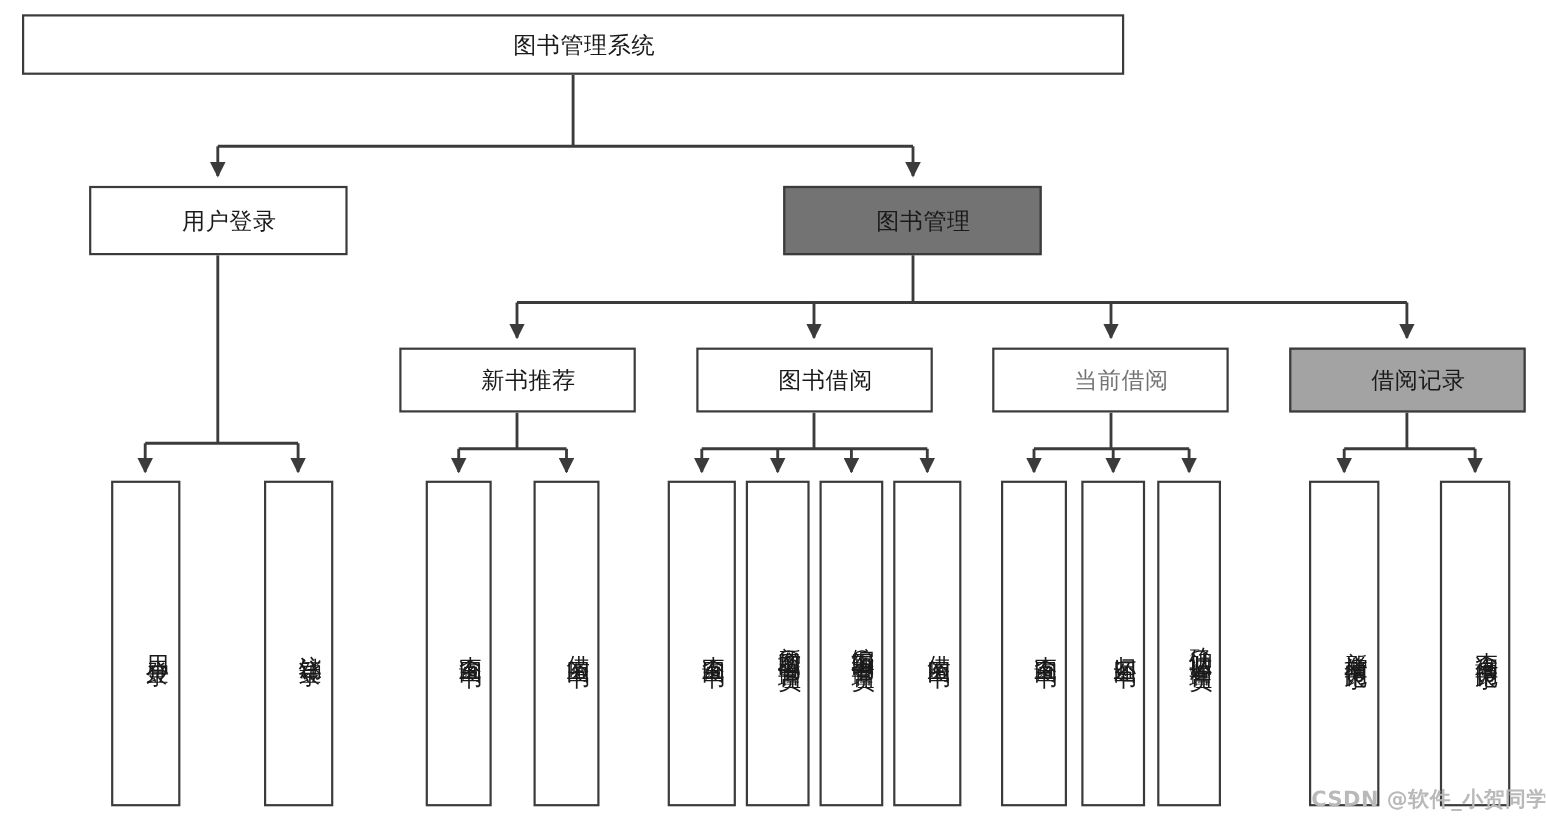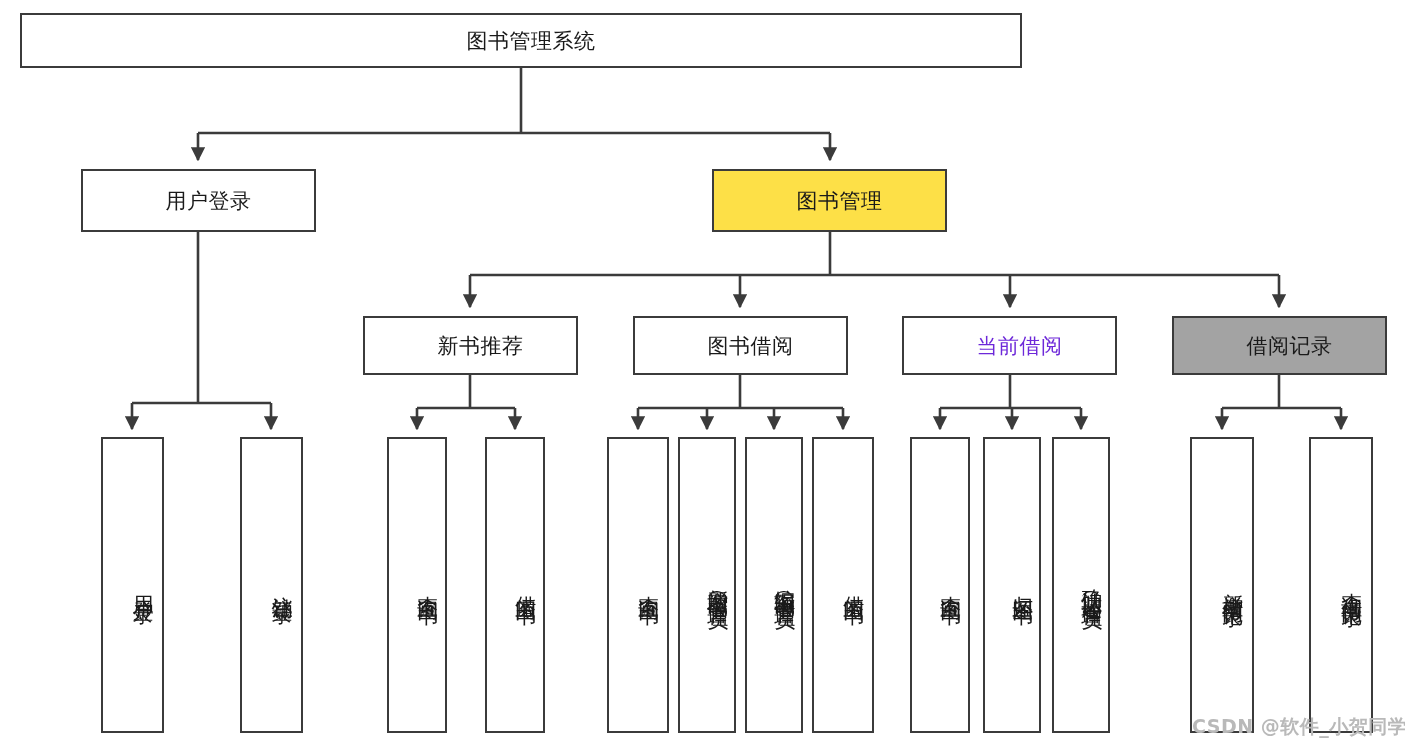--- a/index.html
+++ b/index.html
@@ -121,31 +121,31 @@
     </g>
   </svg>
 
   <div class="node horizontal" style="left: 20px; top: 13px; width: 1002px; height: 55px; border-color: rgb(59, 59, 59); background: rgb(255, 255, 255); color: rgb(26, 26, 26);">
     <span class="htext">图书管理系统</span>
   </div>
 
   <div class="node horizontal" style="left: 81px; top: 169px; width: 235px; height: 63px; border-color: rgb(59, 59, 59); background: rgb(255, 255, 255); color: rgb(26, 26, 26);">
     <span class="htext">用户登录</span>
   </div>
-  <div class="node horizontal" style="left: 712px; top: 169px; width: 235px; height: 63px; border-color: rgb(59, 59, 59); background: #fde047; color: rgb(26, 26, 26);">
+  <div class="node horizontal" style="left: 712px; top: 169px; width: 235px; height: 63px; border-color: rgb(59, 59, 59); background: #737373; color: rgb(26, 26, 26);">
     <span class="htext">图书管理</span>
   </div>
 
   <div class="node horizontal" style="left: 633px; top: 316px; width: 215px; height: 59px; border-color: rgb(59, 59, 59); background: rgb(255, 255, 255); color: rgb(26, 26, 26);">
     <span class="htext">图书借阅</span>
   </div>
   <div class="node horizontal" style="left: 363px; top: 316px; width: 215px; height: 59px; border-color: rgb(59, 59, 59); background: rgb(255, 255, 255); color: rgb(26, 26, 26);">
     <span class="htext">新书推荐</span>
   </div>
-  <div class="node horizontal" style="left: 902px; top: 316px; width: 215px; height: 59px; border-color: rgb(59, 59, 59); background: rgb(255, 255, 255); color: #6d28d9;">
+  <div class="node horizontal" style="left: 902px; top: 316px; width: 215px; height: 59px; border-color: rgb(59, 59, 59); background: rgb(255, 255, 255); color: #737373;">
     <span class="htext">当前借阅</span>
   </div>
   <div class="node horizontal" style="left: 1172px; top: 316px; width: 215px; height: 59px; border-color: rgb(59, 59, 59); background: #a3a3a3; color: rgb(26, 26, 26);">
     <span class="htext">借阅记录</span>
   </div>
 
   <div class="node vertical" style="left: 101px; top: 437px; width: 63px; height: 296px; border-color: rgb(59, 59, 59); background: rgb(255, 255, 255); color: rgb(26, 26, 26);">
     <span class="vtext">用户登录</span>
   </div>
   <div class="node vertical" style="left: 240px; top: 437px; width: 63px; height: 296px; border-color: rgb(59, 59, 59); background: rgb(255, 255, 255); color: rgb(26, 26, 26);">

